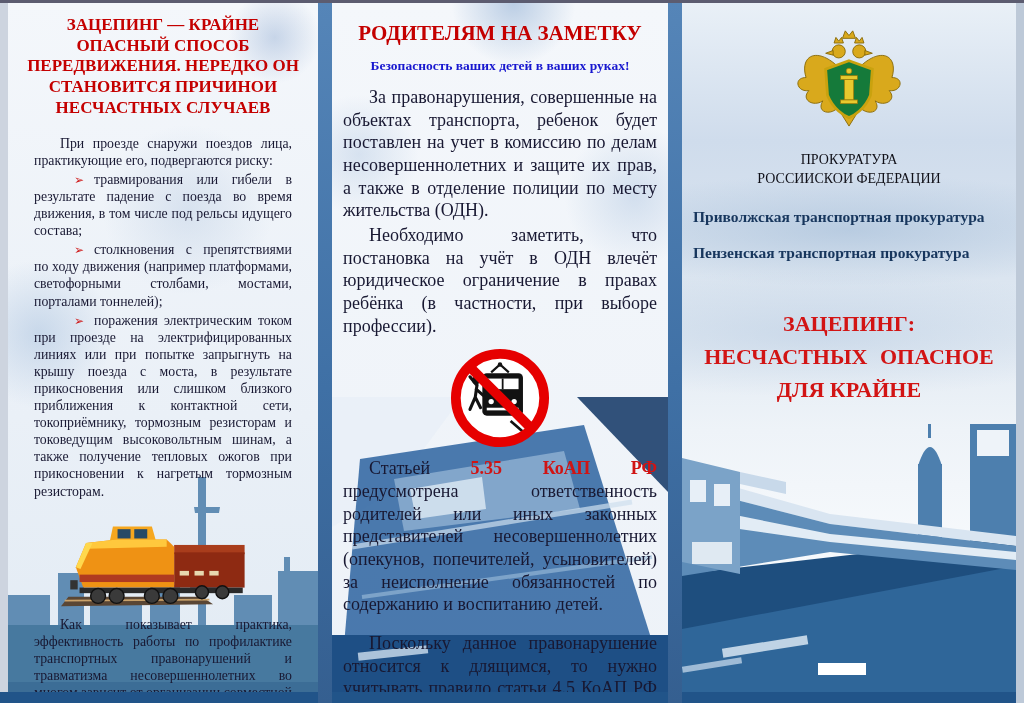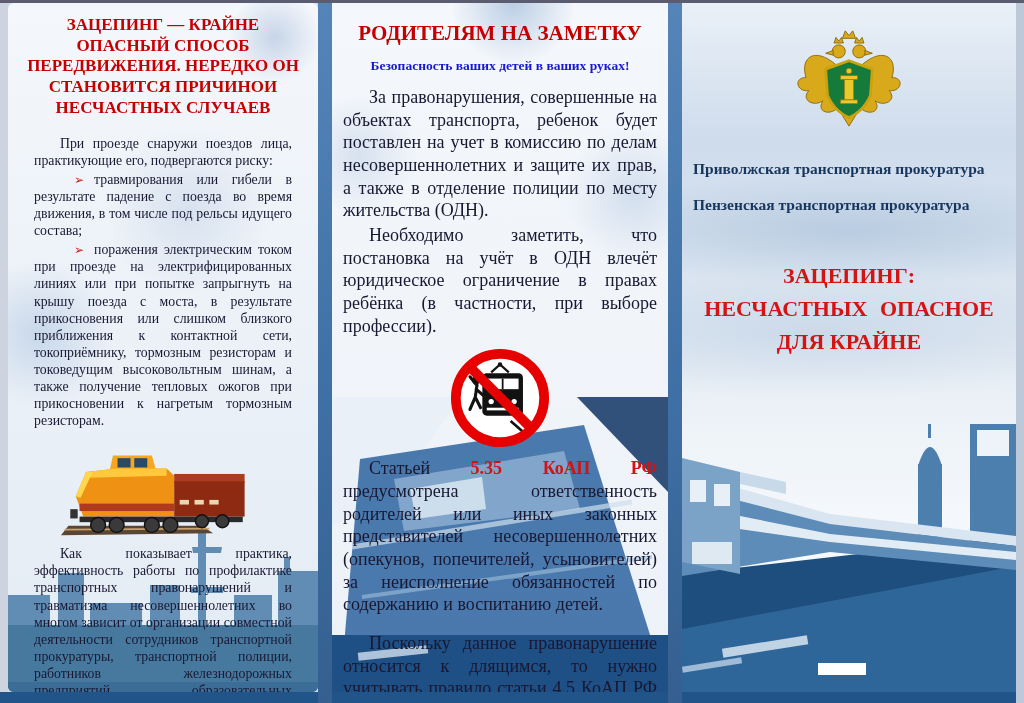--- a/index.html
+++ b/index.html
@@ -17,21 +17,21 @@
     background:linear-gradient(180deg,#5585b8 0%,#3f70a5 55%,#355f90 100%);}
   #divider-1{left:318px;} #divider-2{left:668px;}
 
   
   .panel{position:absolute;top:3px;height:689px;overflow:hidden;}
   #left-panel{left:8px;width:310px;
     background:
       radial-gradient(circle at 86% 5%, rgba(145,172,210,.45) 0, rgba(145,172,210,0) 46px),
       radial-gradient(circle at 10% 48%, rgba(150,180,215,.42) 0, rgba(150,180,215,0) 74px),
       radial-gradient(circle at 58% 30%, rgba(160,185,215,.30) 0, rgba(160,185,215,0) 85px),
-      linear-gradient(180deg,#f4f7fb 0%,#eaf0f7 60%,#e2ebf4 100%); border-radius: 6px;}
+      linear-gradient(180deg,#f4f7fb 0%,#eaf0f7 60%,#e2ebf4 100%);}
   #middle-panel{left:332px;width:336px;
     background:
       radial-gradient(circle at 54% 0%, rgba(140,172,210,.55) 0, rgba(140,172,210,0) 62px),
       radial-gradient(circle at 90% 28%, rgba(150,180,215,.35) 0, rgba(150,180,215,0) 70px),
       radial-gradient(circle at 8% 22%, rgba(150,180,215,.30) 0, rgba(150,180,215,0) 60px),
       linear-gradient(180deg,#f4f7fb 0%,#edf2f8 100%);}
   #right-panel{left:682px;width:334px;
     background:
       radial-gradient(ellipse 420px 80px at 50% 33%, rgba(160,186,214,.55), rgba(160,186,214,0) 70%),
       radial-gradient(ellipse 460px 90px at 40% 48%, rgba(175,197,222,.45), rgba(175,197,222,0) 70%),
@@ -94,20 +94,21 @@
       <rect x="270" y="94" width="40" height="121"></rect>
       <rect x="276" y="80" width="6" height="16"></rect>
     </g>
     <rect x="0" y="148" width="310" height="67" fill="#47799f"></rect>
     <rect x="0" y="205" width="310" height="10" fill="#3c6d96"></rect>
   </svg>
   <div class="content">
     <div class="l-title">ЗАЦЕПИНГ — КРАЙНЕ ОПАСНЫЙ СПОСОБ ПЕРЕДВИЖЕНИЯ. НЕРЕДКО ОН СТАНОВИТСЯ ПРИЧИНОИ НЕСЧАСТНЫХ СЛУЧАЕВ</div>
     <p class="body-text">При проезде снаружи поездов лица, практикующие его, подвергаются риску:</p>
     <p class="body-text bullet-para"><span class="bullet-marker">➢</span><span>травмирования или гибели в результате падение с поезда во время движения, в том числе под рельсы идущего состава;</span></p>
+    <p class="body-text bullet-para"><span class="bullet-marker">➢</span><span>столкновения с препятствиями по ходу движения (например платформами, светофорными столбами, мостами, порталами тоннелей);</span></p>
     <p class="body-text bullet-para"><span class="bullet-marker">➢</span><span>поражения электрическим током при проезде на электрифицированных линиях или при попытке запрыгнуть на крышу поезда с моста, в результате прикосновения или слишком близкого приближения к контактной сети, токоприёмнику, тормозным резисторам и токоведущим высоковольтным шинам, а также получение тепловых ожогов при прикосновении к нагретым тормозным резисторам.</span></p>
 
     <svg class="train-art" viewBox="0 0 220 114">
       <polygon points="8,100 152,100 164,108 0,110" fill="#5a4634"></polygon>
       <line x1="4" y1="104" x2="160" y2="103" stroke="#caa26a" stroke-width="2"></line>
       <rect x="122" y="44" width="76" height="10" fill="#a93d1c"></rect>
       <rect x="122" y="52" width="76" height="38" fill="#8e2a12"></rect>
       <rect x="128" y="72" width="10" height="5" fill="#e8d9b0"></rect>
       <rect x="144" y="72" width="10" height="5" fill="#e8d9b0"></rect>
       <rect x="160" y="72" width="10" height="5" fill="#e8d9b0"></rect>
@@ -218,20 +219,24 @@
         <path d="M50,88 L70,88 L60,104 Z"></path>
       </g>
       <path d="M60,34 L85,43 L83,71 C77,86 65,93 60,95 C55,93 43,86 37,71 L35,43 Z" fill="#157a3a" stroke="#c9a20e" stroke-width="3"></path>
       <g fill="#e8c92e" stroke="#9a7a08" stroke-width="0.8">
         <rect x="55" y="54" width="10" height="22"></rect>
         <rect x="51" y="50" width="18" height="4"></rect>
         <rect x="51" y="76" width="18" height="4"></rect>
         <circle cx="60" cy="45" r="3"></circle>
       </g>
     </svg>
+    <div class="r-org">
+      <div>ПРОКУРАТУРА</div>
+      <div>РОССИИСКОИ ФЕДЕРАЦИИ</div>
+    </div>
     <div class="r-blue r-volga">Приволжская транспортная прокуратура</div>
     <div class="r-blue r-penza">Пензенская транспортная прокуратура</div>
     <div class="r-slogan">
       <div>ЗАЦЕПИНГ:</div>
       <div class="slogan-wide">НЕСЧАСТНЫХ ОПАСНОЕ</div>
       <div>ДЛЯ КРАЙНЕ</div>
     </div>
   </div>
   <div class="white-strip"></div>
 </div>

